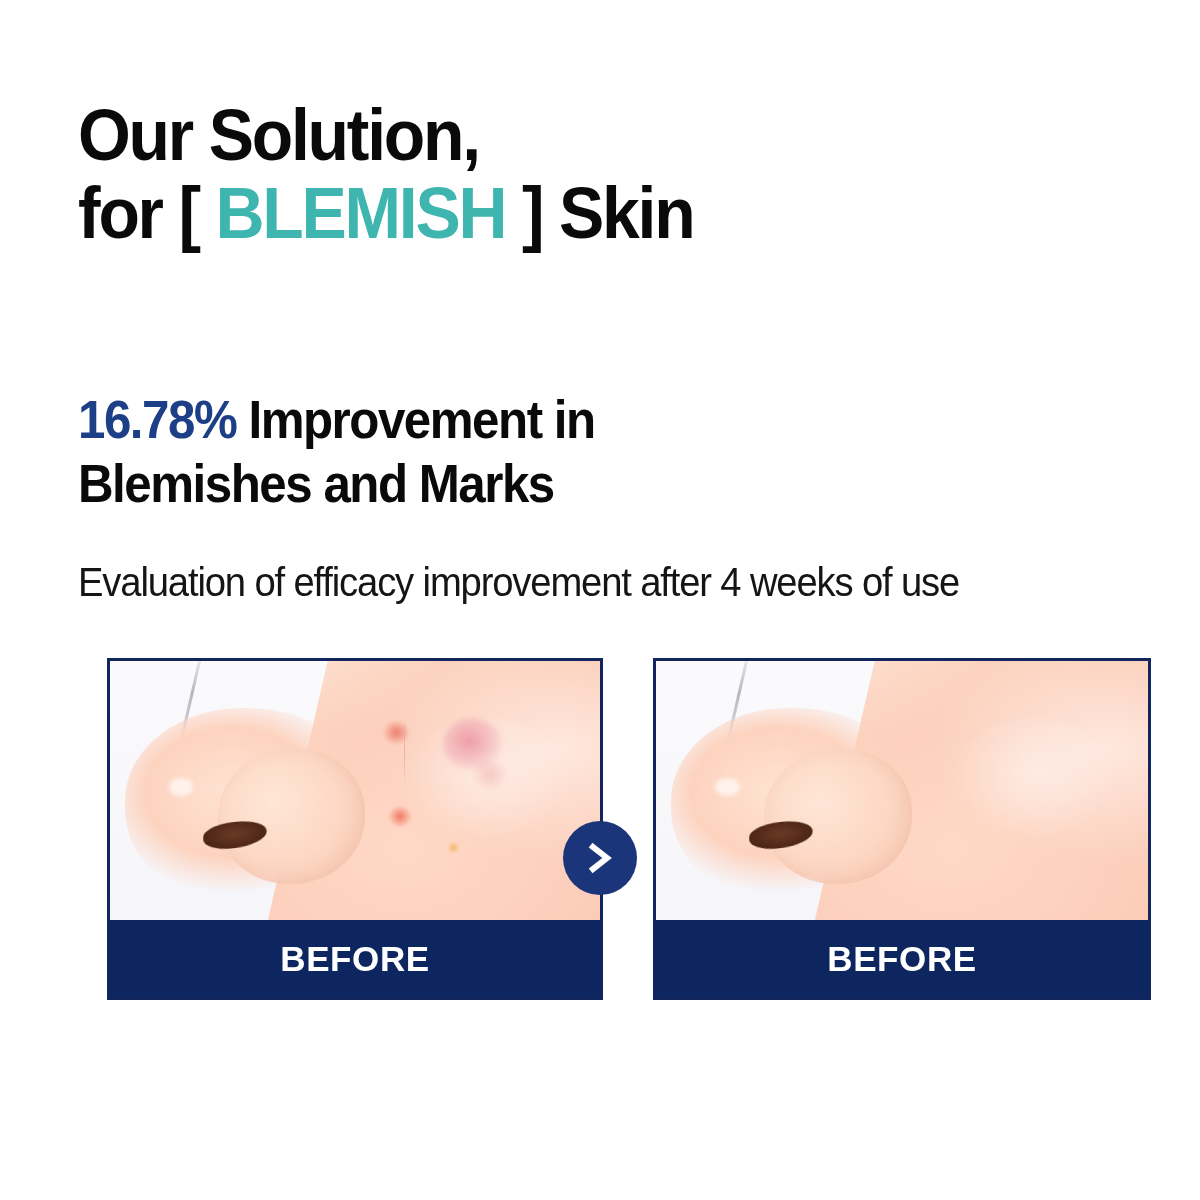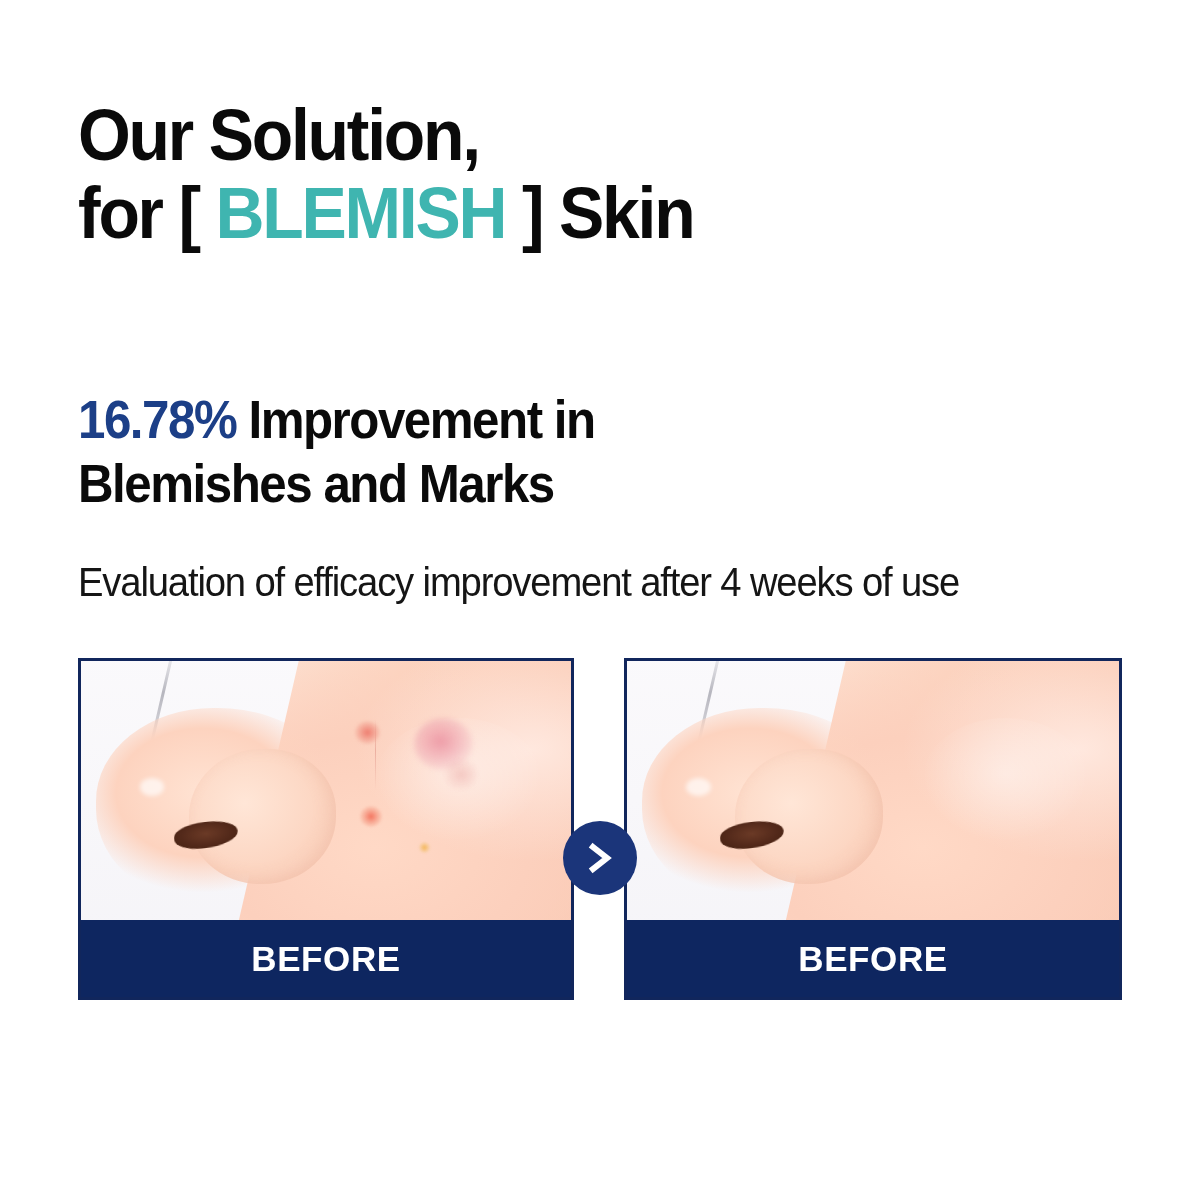--- a/index.html
+++ b/index.html
@@ -82,20 +82,21 @@
     height:342px;
   }
 
   .panel {
     position:absolute;
     top:0;
     height:342px;
     border:3px solid #11265c;
     background:#ffffff;
     overflow:hidden;
+    margin-left:29px;
   }
   .panel--before { left:0;    width:496px; }
   .panel--after  { left:546px; width:498px; }
 
   .panel-photo {
     position:relative;
     width:100%;
     height:259px;
     overflow:hidden;
     background:#f7f6fa;

